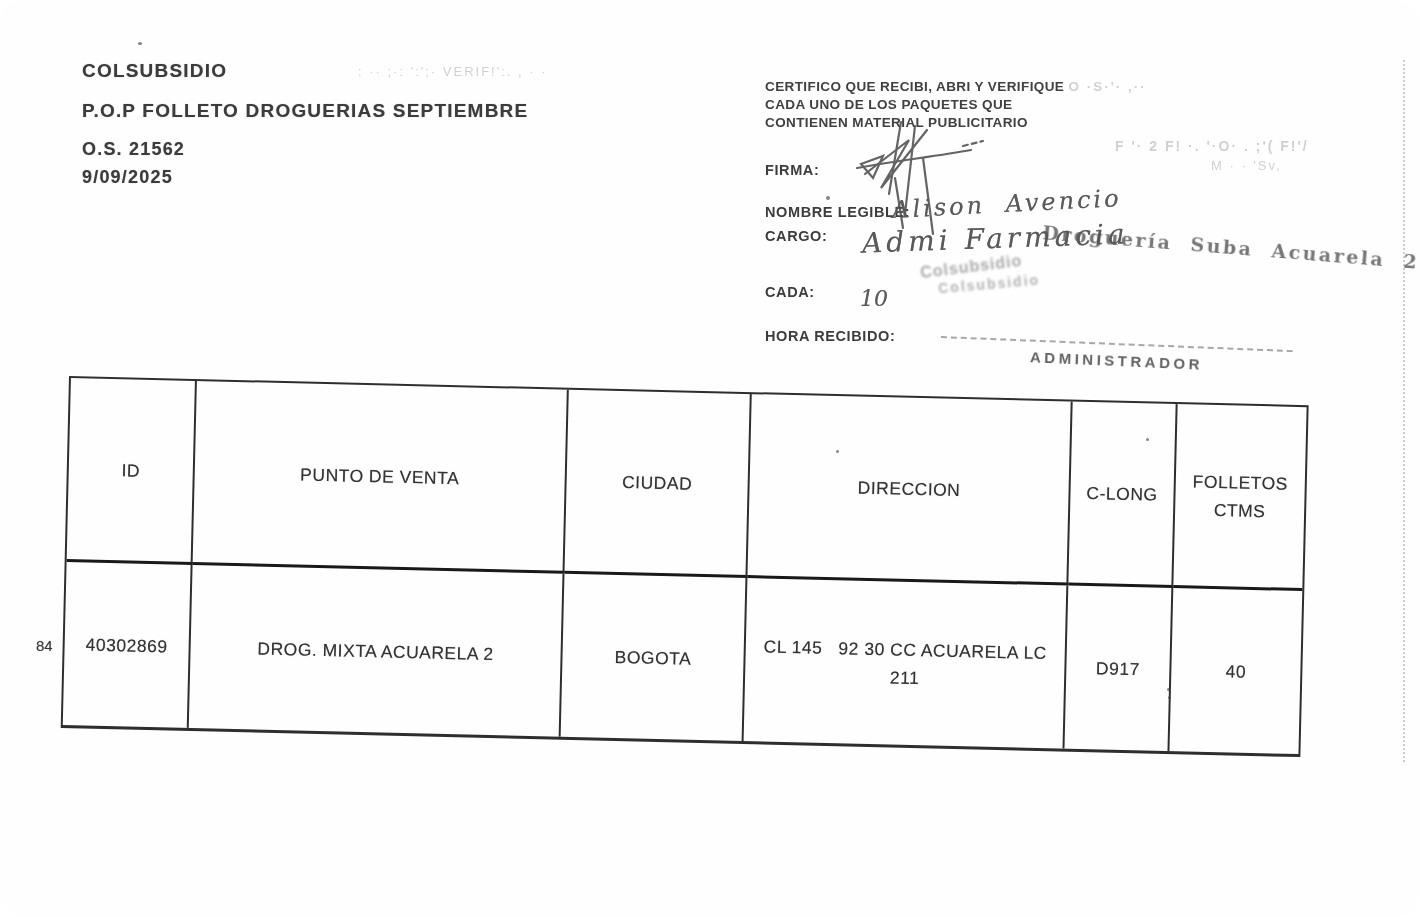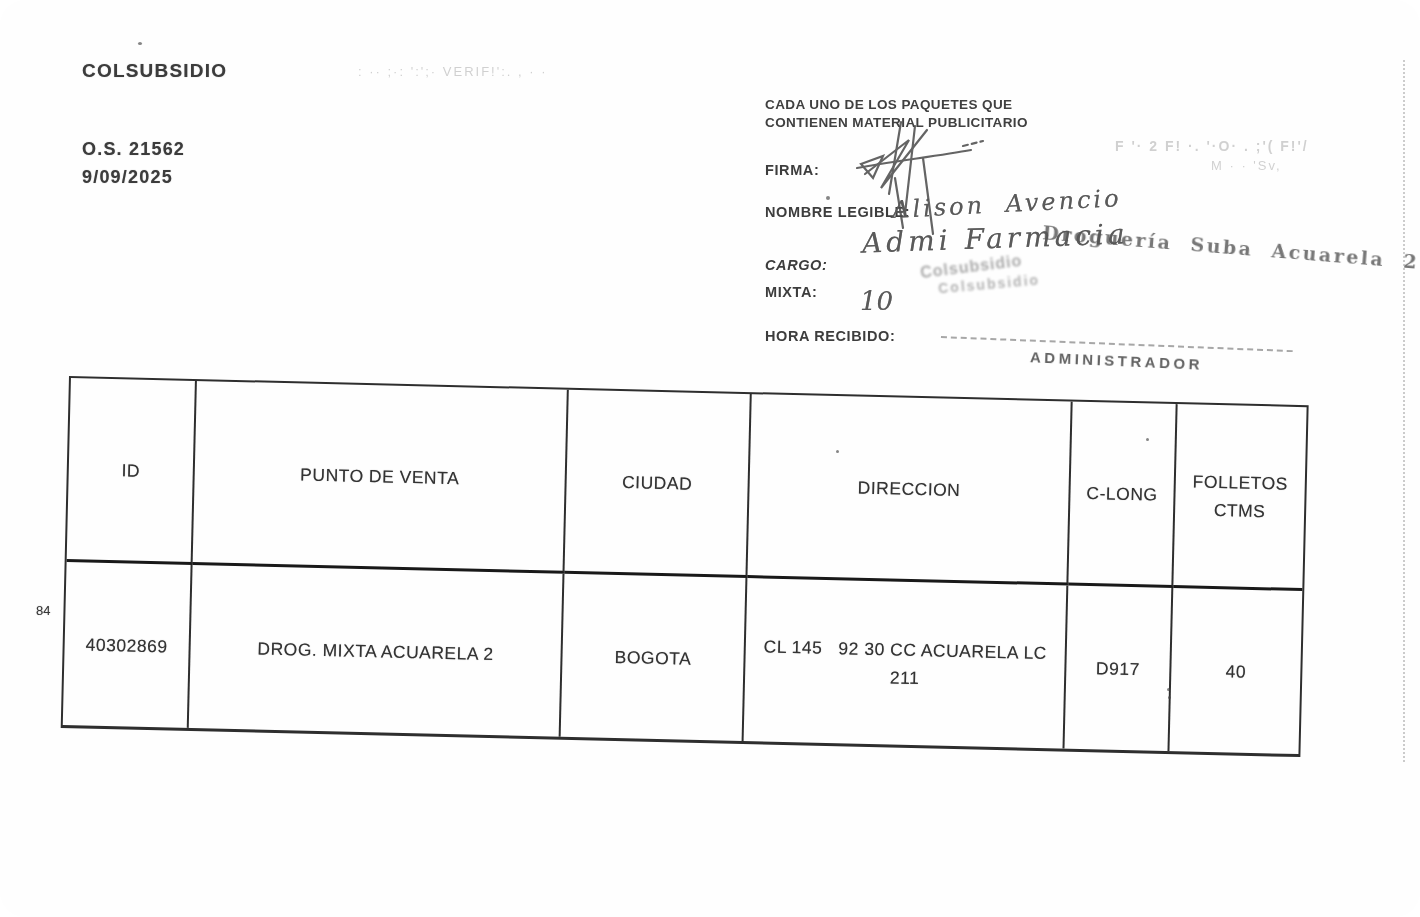--- a/index.html
+++ b/index.html
@@ -50,67 +50,69 @@
   .cell{
     border-right:2.5px solid #2e2e2e;
     display:flex;align-items:center;justify-content:center;
     text-align:center;font-size:17.5px;color:#333;letter-spacing:.5px;
     white-space:pre-wrap;line-height:1.6;
     text-shadow:0 0 .8px rgba(50,50,50,.5);
   }
   .cell.last{border-right:none;}
   .cell.head{border-bottom:3.5px solid #191919;}
 
-  .margin-num{left:36px;top:603px;font-size:13px;color:#3a3a3a;}
+  .margin-num{left:36px;top:637px;font-size:15px;color:#3a3a3a;}
 
   
   .edge-dotted{
     left:1403px;top:60px;height:702px;width:0;
     border-left:2px dotted #9a9a9a;opacity:.5;
   }
   .speck{background:#444;border-radius:50%;opacity:.65;}
 </style>
 </head>
 <body>
 
 <div id="page">
 
   <div class="abs hdr-line hdr-company scan">COLSUBSIDIO</div>
   <div class="abs faded hdr-overprint">: ·· ;·:   ':';· VERIF!':. , · ·</div>
+  <div class="abs hdr-line hdr-campaign scan">P.O.P FOLLETO DROGUERIAS SEPTIEMBRE</div>
   <div class="abs hdr-line hdr-order scan">O.S. 21562</div>
   <div class="abs hdr-line hdr-date scan">9/09/2025</div>
 
+  <div class="abs cert-line" style="top:79px;"><span>CERTIFICO QUE RECIBI, ABRI Y VERIFIQUE</span> <span class="faded">O  ·S·'· ,··</span></div>
   <div class="abs cert-line" style="top:97px;">CADA UNO DE LOS PAQUETES QUE</div>
   <div class="abs cert-line" style="top:115px;">CONTIENEN MATERIAL PUBLICITARIO</div>
 
   <div class="abs faded" style="left:1115px;top:138px;font-size:14px;font-weight:bold;">F '· 2 F!   ·.   '·O· .   ;'( F!'/</div>
   <div class="abs faded" style="left:1211px;top:158px;font-size:13px;">M ·    · 'Sv,</div>
 
   <div class="abs cert-label" style="top:162px;">FIRMA:</div>
   <div class="abs cert-label" style="top:204px;">NOMBRE LEGIBLE:</div>
-  <div class="abs cert-label" style="top:257px;font-style:italic;">CARGO:</div>
-  <div class="abs cert-label" style="top:284px;">MIXTA:</div>
+  <div class="abs cert-label" style="top:228px;">CARGO:</div>
+  <div class="abs cert-label" style="top:284px;">CADA:</div>
   <div class="abs cert-label" style="top:328px;">HORA RECIBIDO:</div>
 
   <svg class="abs" style="left:843px;top:116px;" width="170" height="125" viewBox="0 0 170 125">
     <g fill="none" stroke="#4a4a4a" stroke-width="2.2" opacity="0.85" stroke-linecap="round">
       <path d="M22,58 L66,24 L38,72 L84,14"></path>
       <path d="M14,52 C45,46 95,40 128,34"></path>
       <path d="M58,6 L46,78"></path>
       <path d="M72,10 L62,98"></path>
       <path d="M52,62 L60,112"></path>
       <path d="M80,42 L90,118"></path>
       <path d="M18,48 L40,40 L30,62 Z"></path>
       <path d="M120,30 l20,-5" stroke-dasharray="5,4"></path>
     </g>
   </svg>
 
   <div class="abs handwriting" style="left:892px;top:190px;font-size:24px;transform:rotate(-3deg);letter-spacing:3px;word-spacing:10px;">Alison Avencio</div>
   <div class="abs handwriting" style="left:862px;top:222px;font-size:28px;transform:rotate(-2deg);letter-spacing:4px;">Admi Farmacia</div>
-  <div class="abs handwriting" style="left:860px;top:286px;font-size:26px;">10</div>
+  <div class="abs handwriting" style="left:860px;top:286px;font-size:22px;">10</div>
 
   <div class="abs stamp" style="left:1042px;top:236px;font-size:19px;letter-spacing:2.5px;word-spacing:9px;transform:rotate(4.5deg);font-family:'DejaVu Serif',serif;">Droguería Suba Acuarela 2</div>
   <div class="abs stamp" style="left:920px;top:258px;font-size:16px;letter-spacing:1px;transform:rotate(-7deg);opacity:.5;filter:blur(.8px);">Colsubsidio</div>
   <div class="abs stamp" style="left:938px;top:276px;font-size:14px;letter-spacing:2px;transform:rotate(-5deg);opacity:.45;filter:blur(.9px);">Colsubsidio</div>
 
   <div class="abs sig-line" style="left:941px;top:336px;width:352px;transform:rotate(2.3deg);transform-origin:0 0;"></div>
   <div class="abs role-line" style="left:1030px;top:352px;transform:rotate(2.5deg);">ADMINISTRADOR</div>
 
   <div class="abs margin-num scan">84</div>
 

